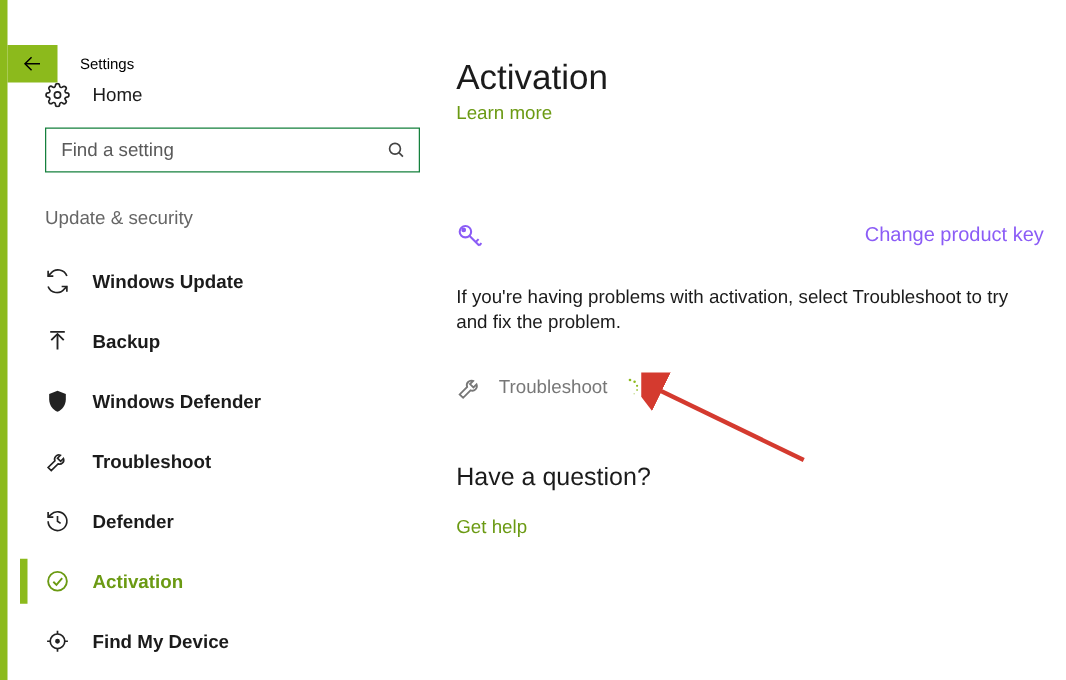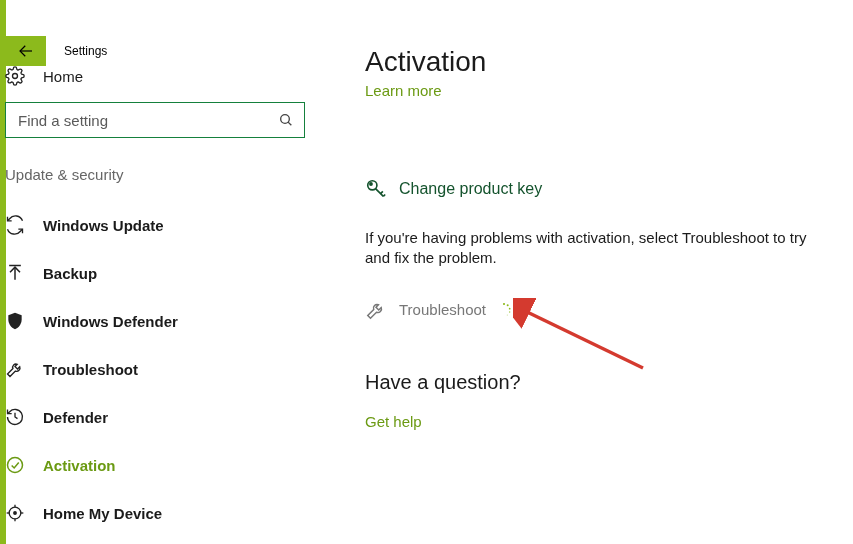--- a/index.html
+++ b/index.html
@@ -33,21 +33,21 @@
     cursor: pointer;
   }
   .back-box svg { stroke: #000; }
   .titlebar-title {
     margin-left: 18px;
     font-size: 12px;
     color: #000;
   }
   .sidebar {
     position: absolute;
-    left: 5px; top: 56px;
+    left: 36px; top: 56px;
     width: 300px;
   }
   .home-row {
     display: flex; align-items: center;
     height: 40px;
     cursor: pointer;
   }
   .gear-icon {
     width: 20px; height: 20px;
     margin-right: 18px;
@@ -125,21 +125,21 @@
   }
   .action-row {
     display: flex; align-items: center;
     margin-top: 78px;
     cursor: pointer;
   }
   .action-row .row-icon {
     width: 22px; height: 22px;
     margin-right: 12px;
   }
-  .action-row.green { color: #14532d; }
+  .action-row.green { color: #8b5cf6; justify-content: space-between; }
   .body-text {
     margin-top: 28px;
     font-size: 15px;
     line-height: 1.35;
     max-width: 470px;
   }
   .ts-row {
     display: flex; align-items: center;
     margin-top: 30px;
     color: #777;
@@ -265,21 +265,21 @@
       <span class="nav-icon">
         <svg viewBox="0 0 24 24" width="20" height="20" fill="none" stroke="currentColor" stroke-width="1.6">
           <circle cx="12" cy="12" r="7"></circle>
             <circle cx="12" cy="12" r="1.5" fill="currentColor"></circle>
           <line x1="12" y1="2" x2="12" y2="5"></line>
             <line x1="12" y1="19" x2="12" y2="22"></line>
           <line x1="2" y1="12" x2="5" y2="12"></line>
             <line x1="19" y1="12" x2="22" y2="12"></line>
         </svg>
       </span>
-      <span>Home My Device</span>
+      <span>Find My Device</span>
     </div>
 
   </div>
 </div>
 
 <div class="main">
   <h1 class="page-title">Activation</h1>
   <span class="link">Learn more</span>
 
   <div class="action-row green">

